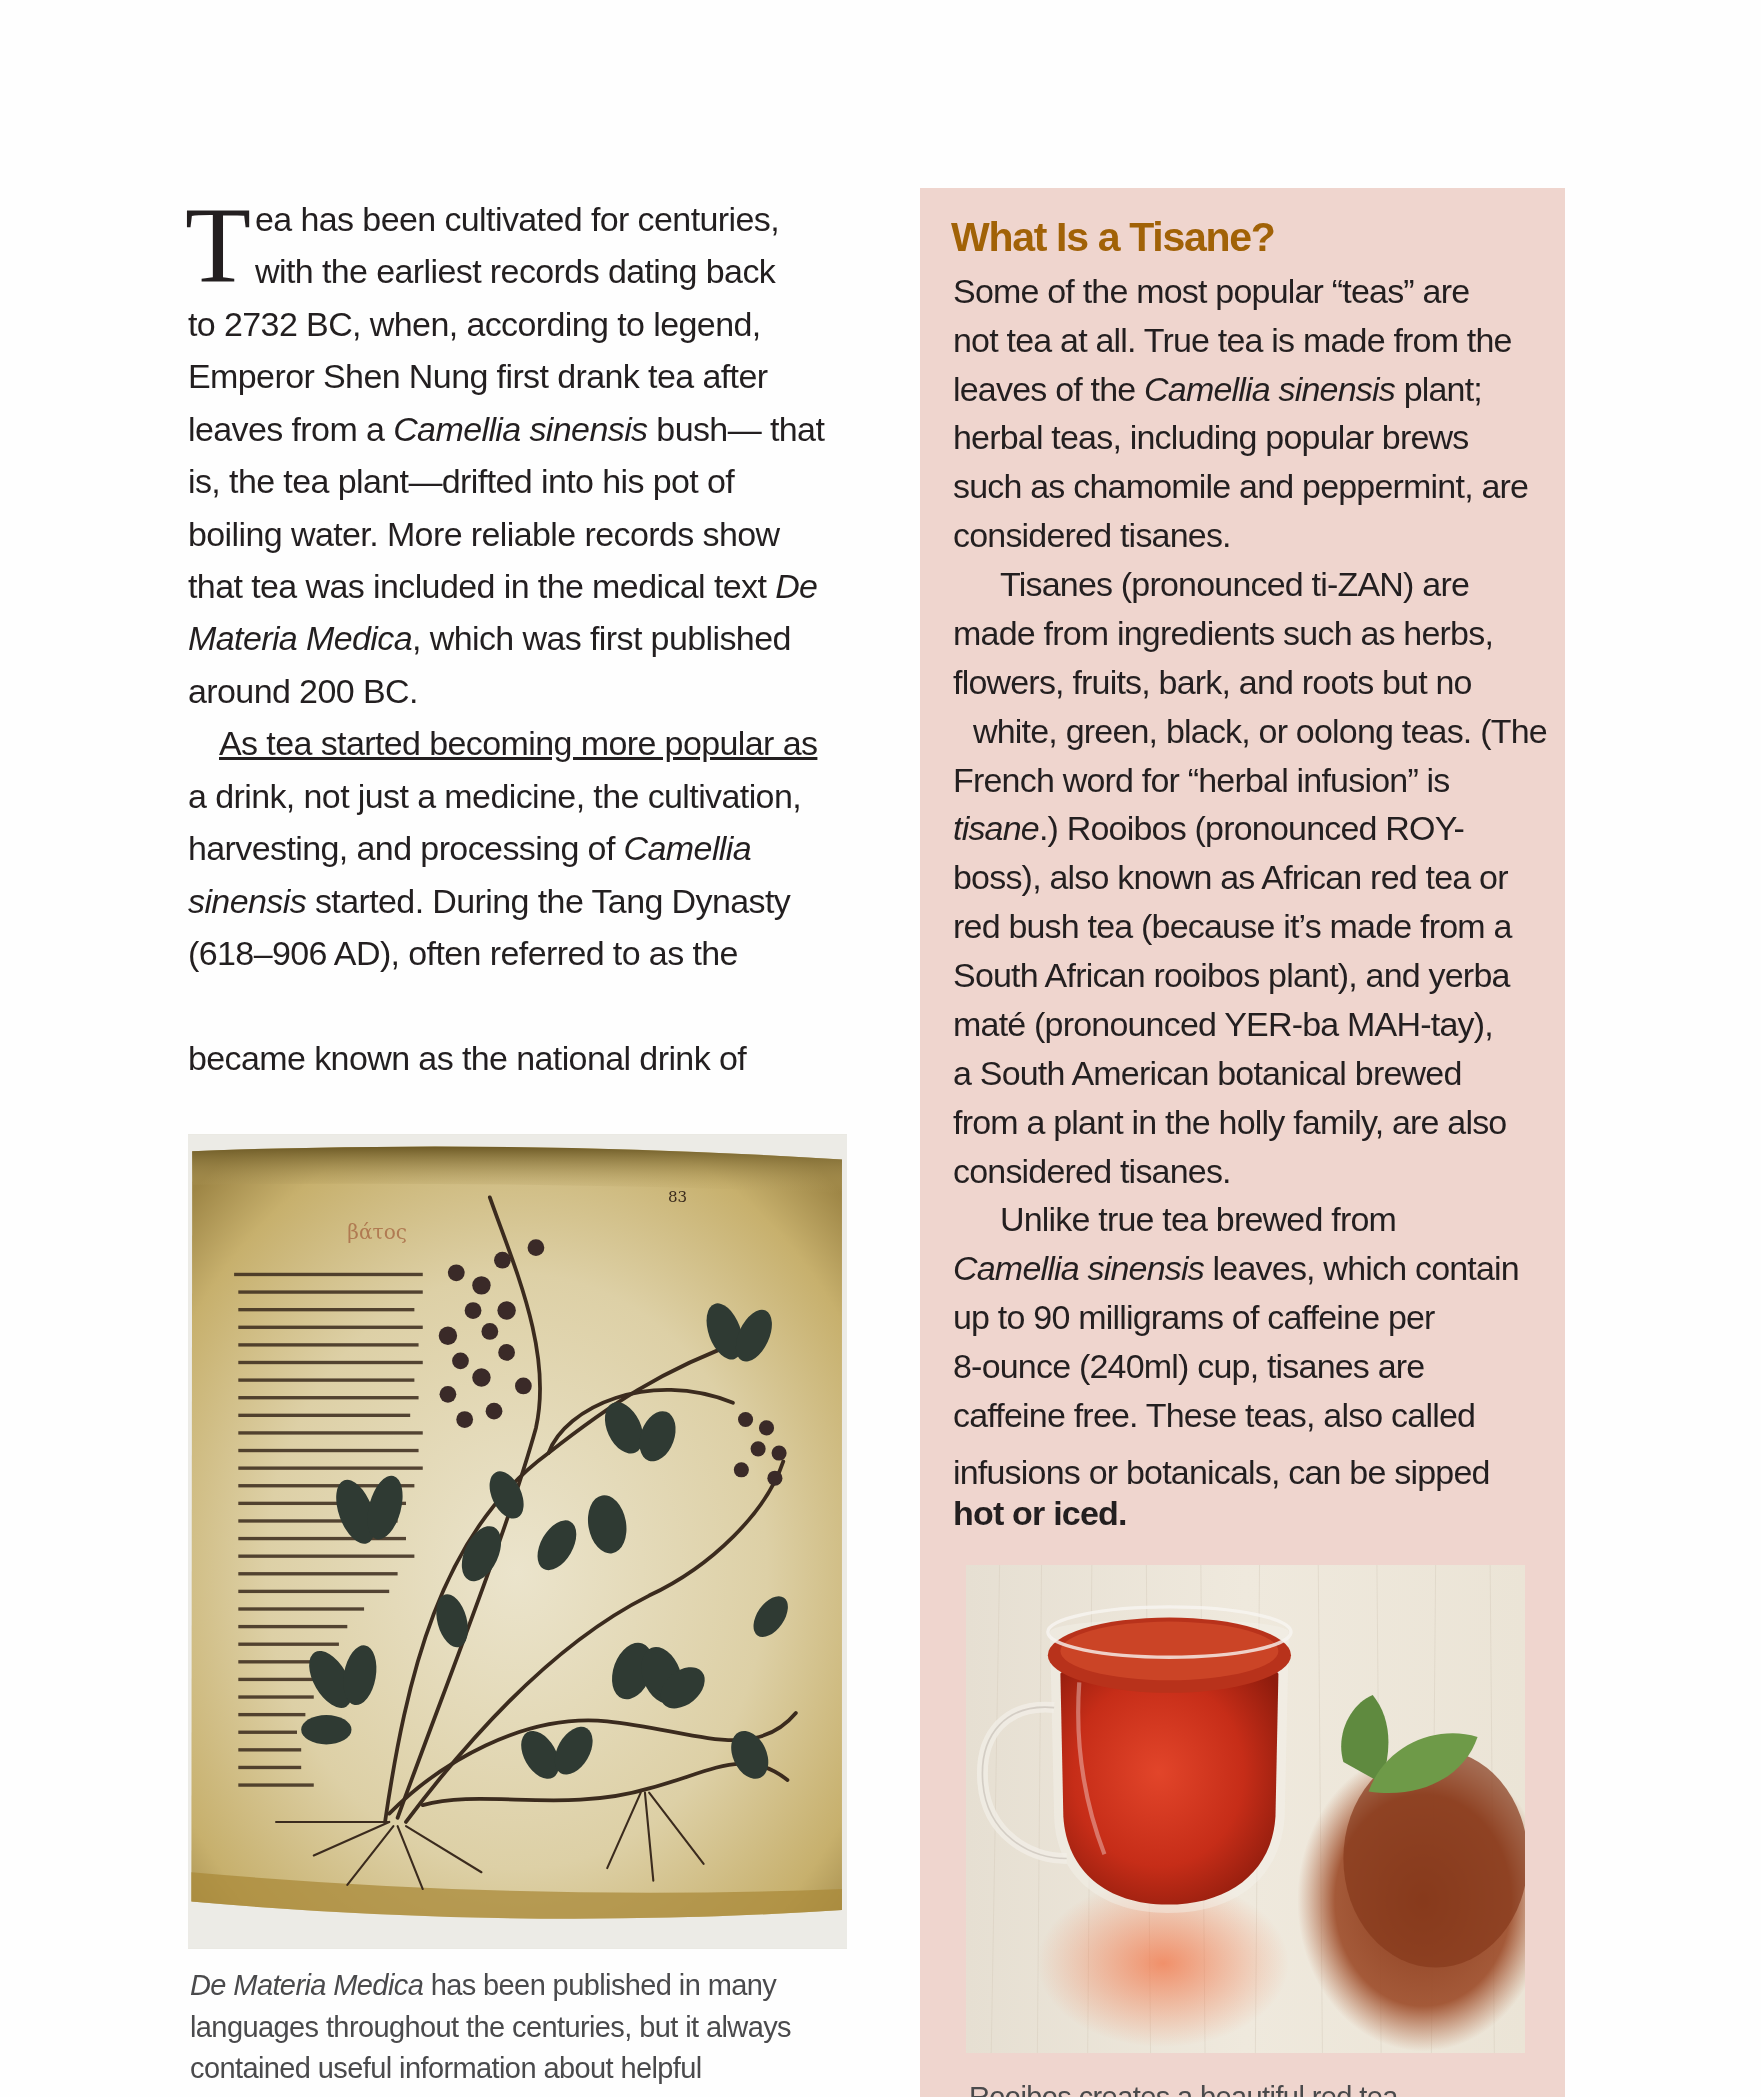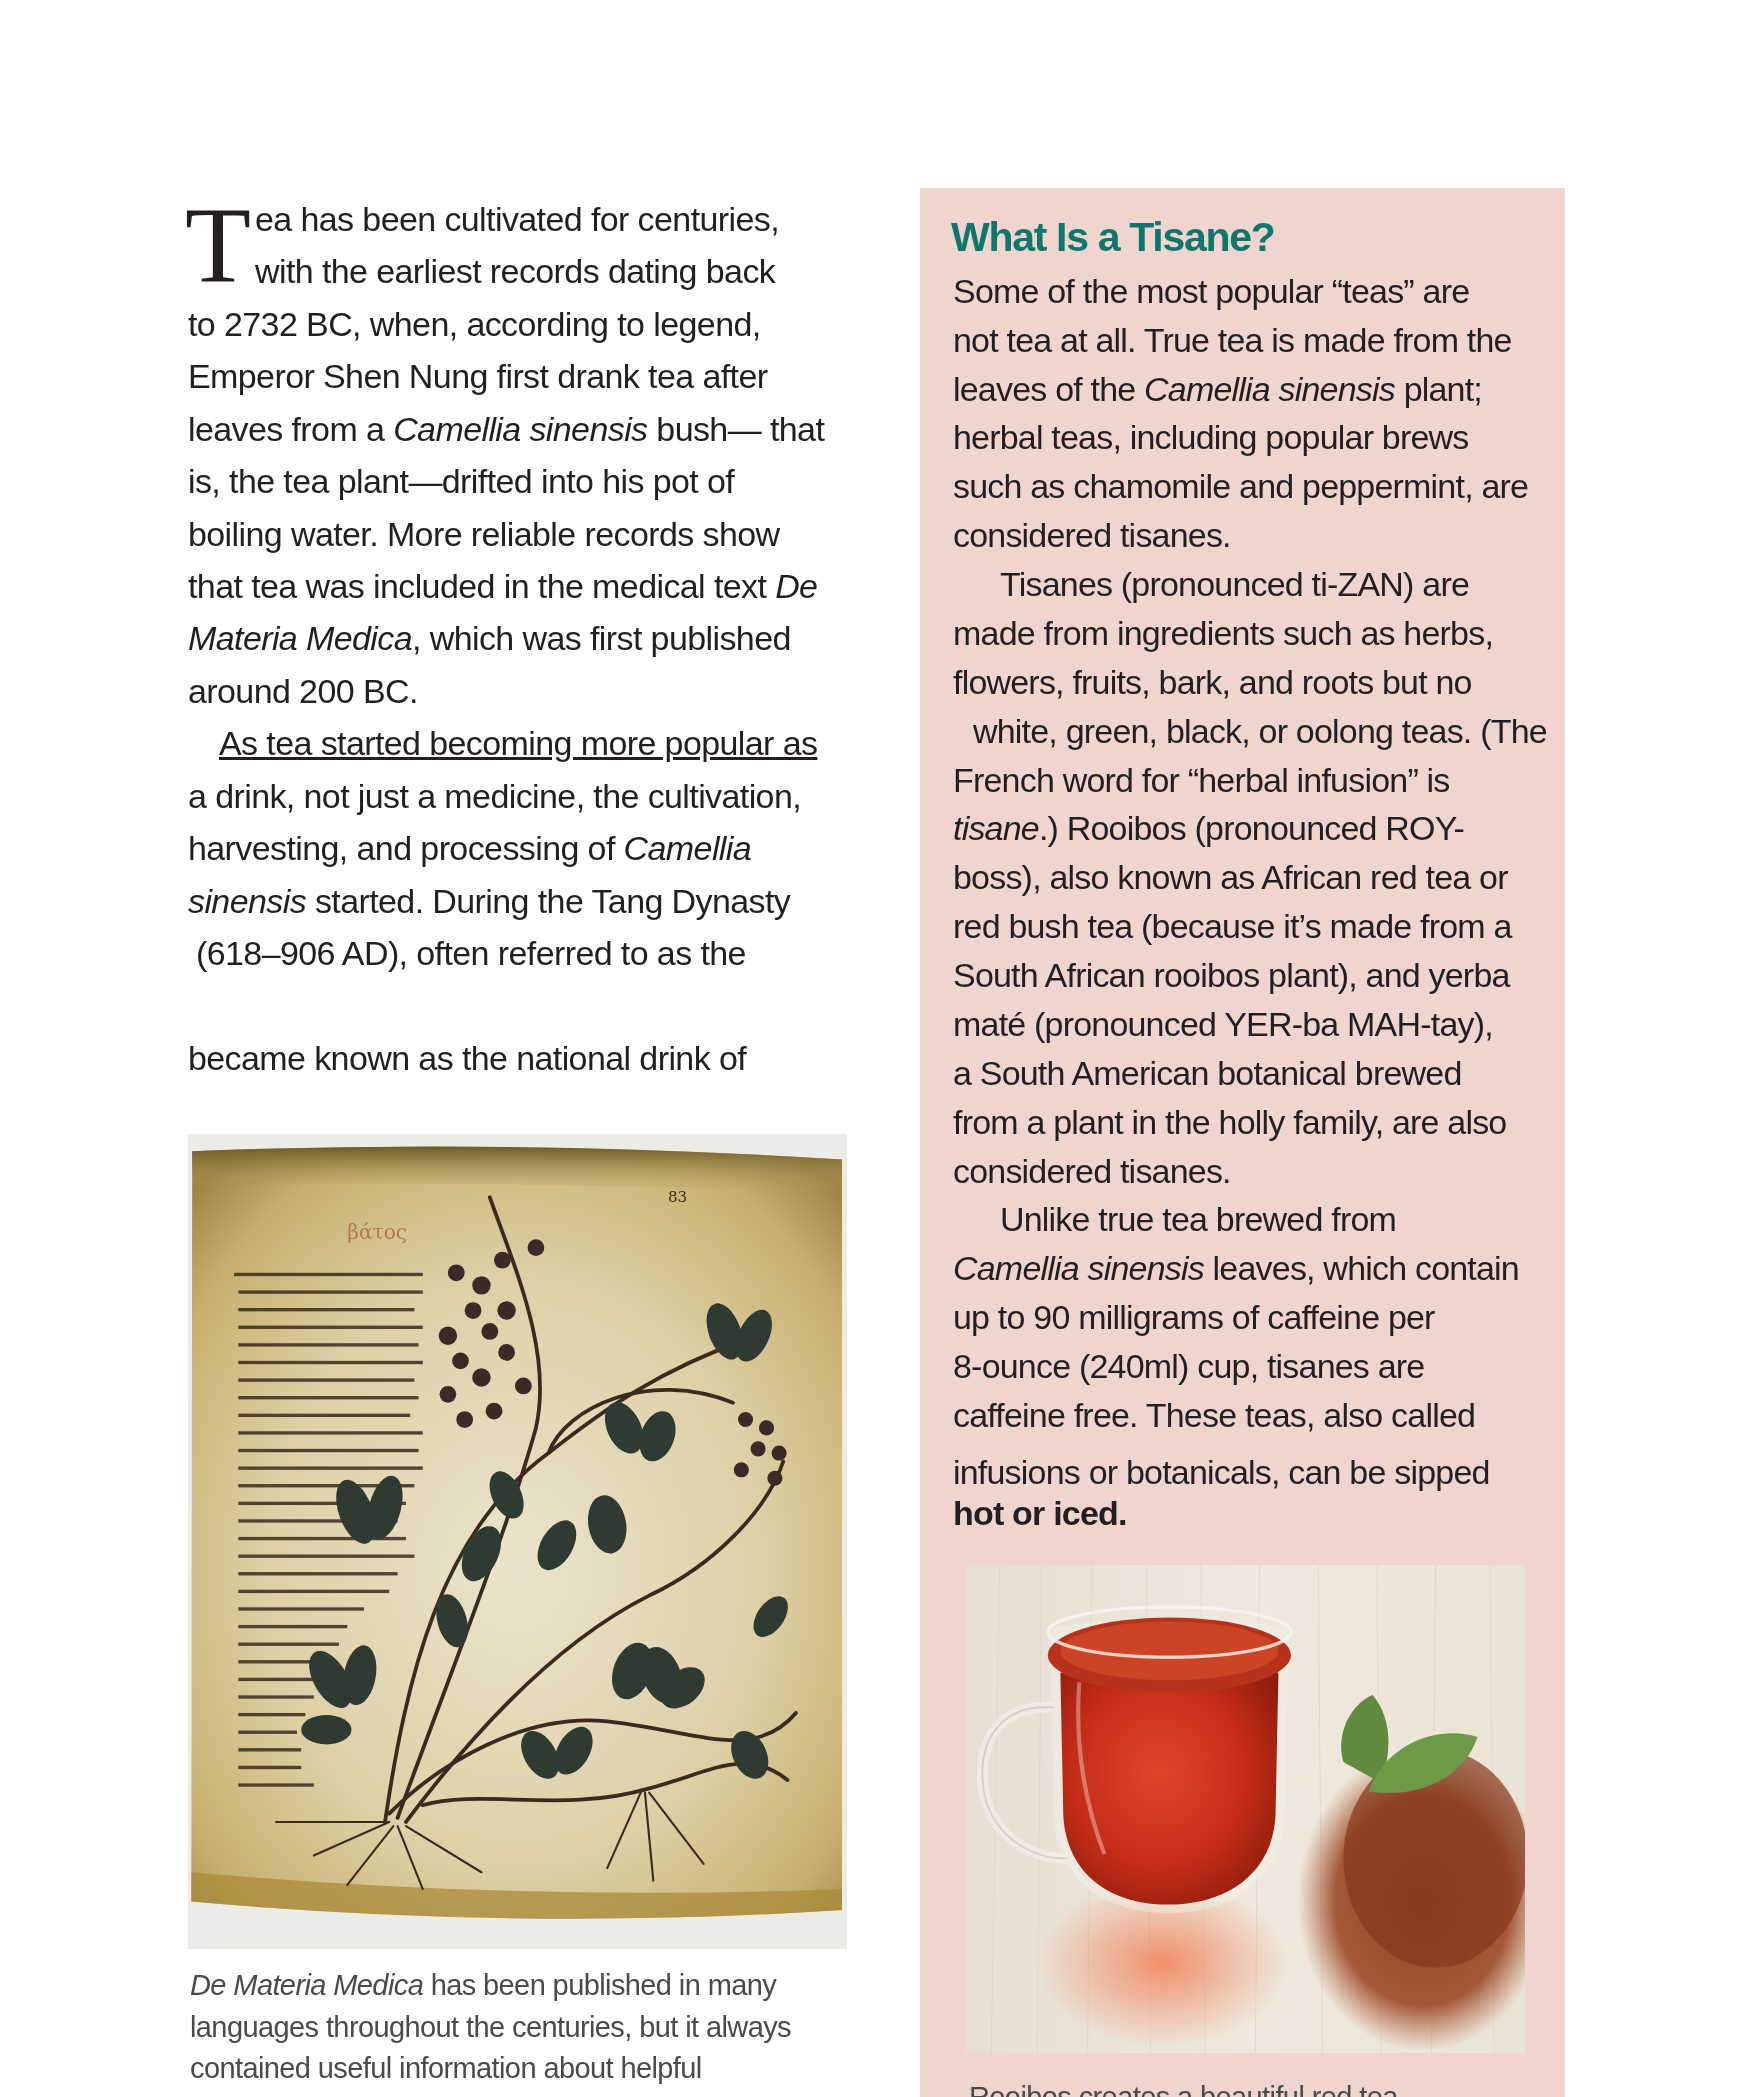--- a/index.html
+++ b/index.html
@@ -30,21 +30,21 @@
   .caption .line { height: 42px; line-height: 42px; }
   .caption i { font-style: italic; }
 
   
   .sidebar {
     position: absolute; left: 920px; top: 188px; width: 645px; height: 1951px;
     background: #efd5ce;
   }
   .sb-heading {
     position: absolute; left: 31px; top: 26px; font-family: "Liberation Sans", "DejaVu Sans", sans-serif;
-    font-weight: bold; font-size: 41px; color: #0f766e; letter-spacing: -1.3px; white-space: nowrap;
+    font-weight: bold; font-size: 41px; color: #a16207; letter-spacing: -1.3px; white-space: nowrap;
     line-height: 46px;
   }
   .sb-text {
     position: absolute; left: 33px; top: 0; font-family: "Liberation Sans", "DejaVu Sans", sans-serif;
     color: #231f20; font-size: 34px; letter-spacing: -0.8px; white-space: nowrap;
   }
   .sb-text .line { height: 49px; line-height: 49px; }
   .sb-text i { font-style: italic; }
 
   .figure-right {
@@ -70,21 +70,21 @@
       <div class="line" style="left: 0px; top: 403px;"><span>leaves from a </span><i>Camellia sinensis</i><span> bush— that</span></div>
       <div class="line" style="left: 0px; top: 455px;"><span>is, the tea plant—drifted into his pot of</span></div>
       <div class="line" style="left: 0px; top: 508px;"><span>boiling water. More reliable records show</span></div>
       <div class="line" style="left: 0px; top: 560px;"><span>that tea was included in the medical text </span><i>De</i></div>
       <div class="line" style="left: 0px; top: 612px;"><i>Materia Medica</i><span>, which was first published</span></div>
       <div class="line" style="left: 0px; top: 665px;"><span>around 200 BC.</span></div>
       <div class="line" style="left: 31px; top: 717px; text-decoration: underline;"><span>As tea started becoming more popular as</span></div>
       <div class="line" style="left: 0px; top: 770px;"><span>a drink, not just a medicine, the cultivation,</span></div>
       <div class="line" style="left: 0px; top: 822px;"><span>harvesting, and processing of </span><i>Camellia</i></div>
       <div class="line" style="left: 0px; top: 875px;"><i>sinensis</i><span> started. During the Tang Dynasty</span></div>
-      <div class="line" style="left: 8px; top: 927px;"><span>(618–906 AD), often referred to as the</span></div>
+      <div class="line" style="left: 0px; top: 927px;"><span>(618–906 AD), often referred to as the</span></div>
       <div class="line" style="left: 0px; top: 1032px;"><span>became known as the national drink of</span></div>
     </div>
 
   <div class="figure-left" role="img" aria-label="Illuminated manuscript page from De Materia Medica showing a thorny bramble plant with leaves, berries and roots beside handwritten Greek text">
     <svg width="659" height="815" viewBox="0 0 1572 1942" xmlns="http://www.w3.org/2000/svg">
       <defs>
         <radialGradient id="parch" cx="50%" cy="55%" r="70%">
           <stop offset="0%" stop-color="#ebe4cc"></stop>
           <stop offset="55%" stop-color="#ddd0a6"></stop>
           <stop offset="85%" stop-color="#c7b06d"></stop>

